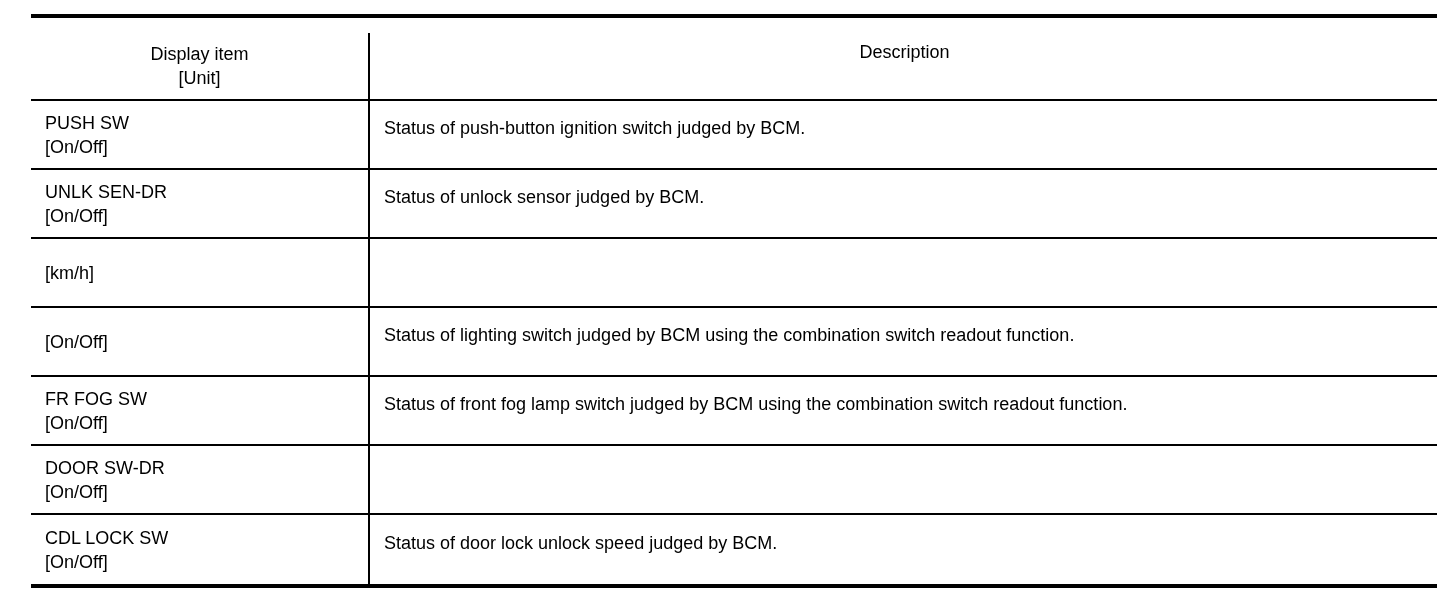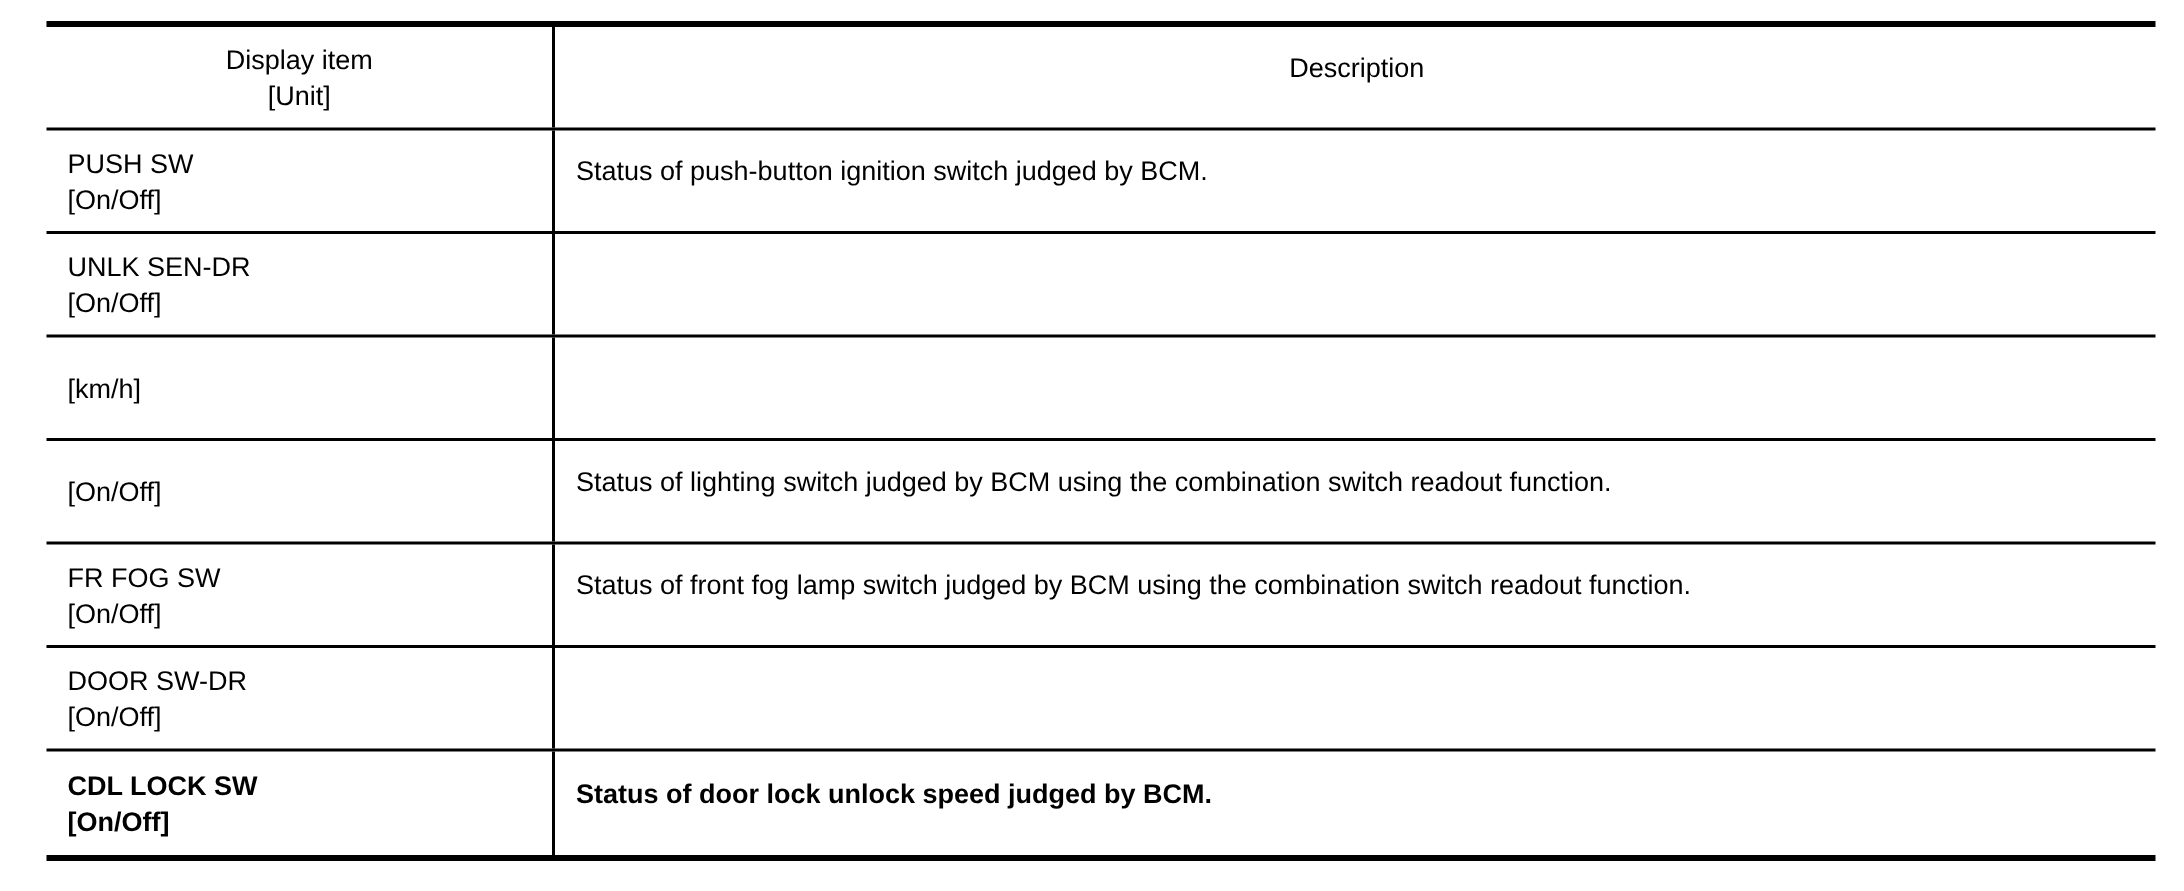--- a/index.html
+++ b/index.html
@@ -23,21 +23,20 @@
   }
   .t-row {
     display: grid;
     grid-template-columns: 339px 1fr;
     border-bottom: 2px solid #000;
     min-height: 69px;
     box-sizing: border-box;
   }
   .t-row:last-child {
     border-bottom: none;
-    font-weight: bold;
   }
   .cell {
     box-sizing: border-box;
     display: flex;
     flex-direction: column;
     justify-content: center;
     font-size: 18px;
     line-height: 24px;
   }
   .cell.item {
@@ -46,20 +45,21 @@
   }
   .cell.desc {
     padding: 9px 12px 22px 14px;
   }
   .t-row.header .cell {
     text-align: center;
     align-items: center;
   }
   .t-row.header .cell.item {
     padding-left: 8px;
+    margin-top: 15px;
   }
 </style>
 </head>
 <body>
 
 <div class="doc-table">
 
   <div class="t-row header">
     <div class="cell item">
       <span>Display item</span>
@@ -77,20 +77,23 @@
     </div>
     <div class="cell desc">
       <span>Status of push-button ignition switch judged by BCM.</span>
     </div>
   </div>
 
   <div class="t-row">
     <div class="cell item">
       <span>UNLK SEN-DR</span>
       <span>[On/Off]</span>
+    </div>
+    <div class="cell desc">
+      <span>Status of unlock sensor judged by BCM.</span>
     </div>
   </div>
 
   <div class="t-row">
     <div class="cell item">
       <span>[km/h]</span>
     </div>
   </div>
 
   <div class="t-row">

